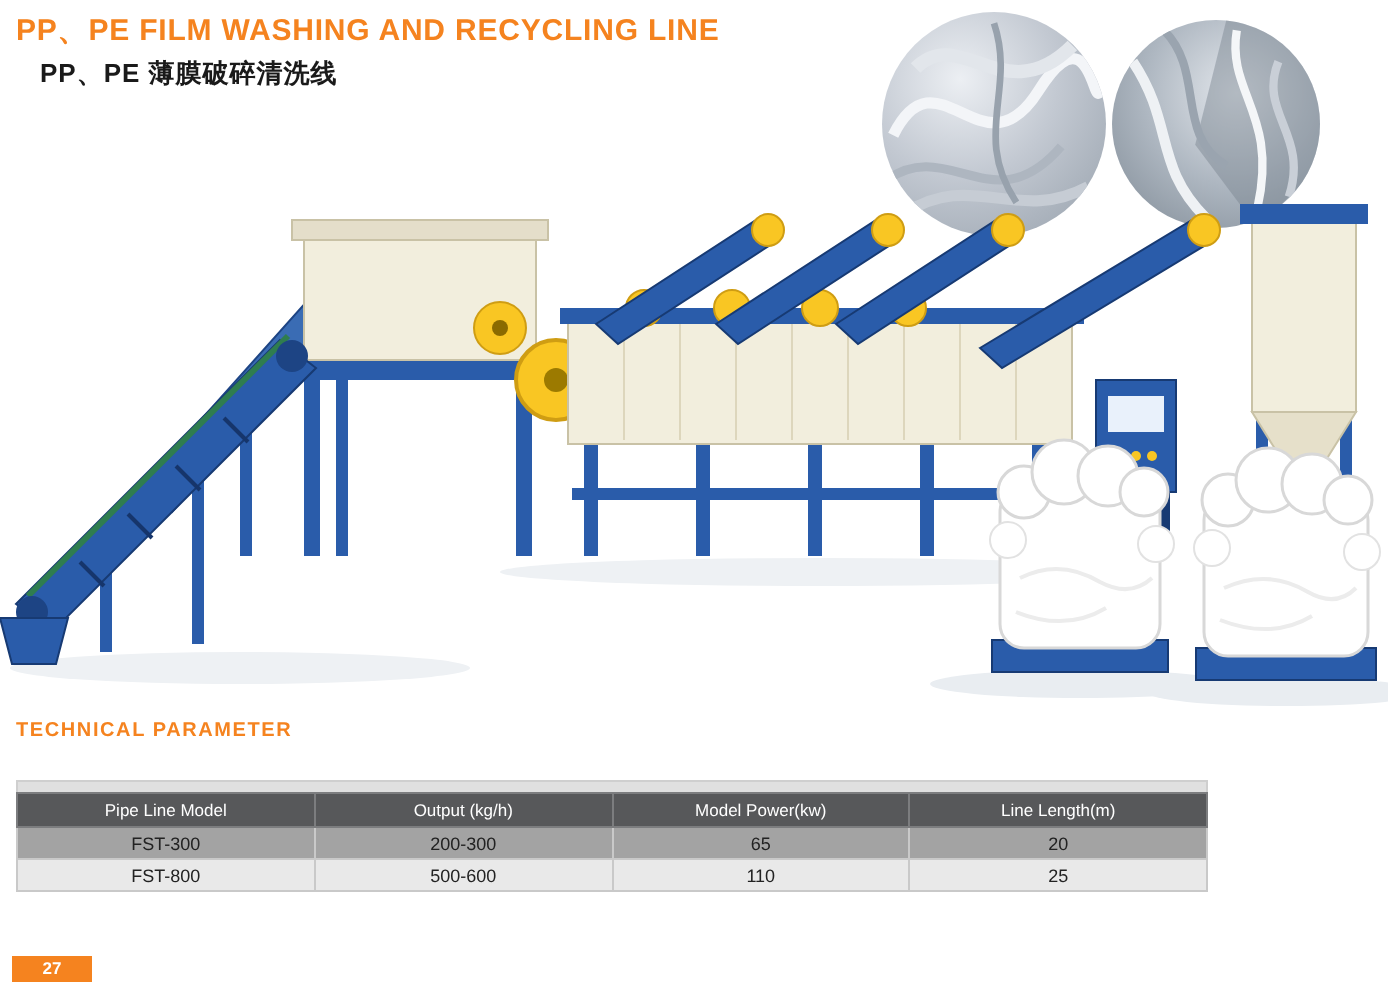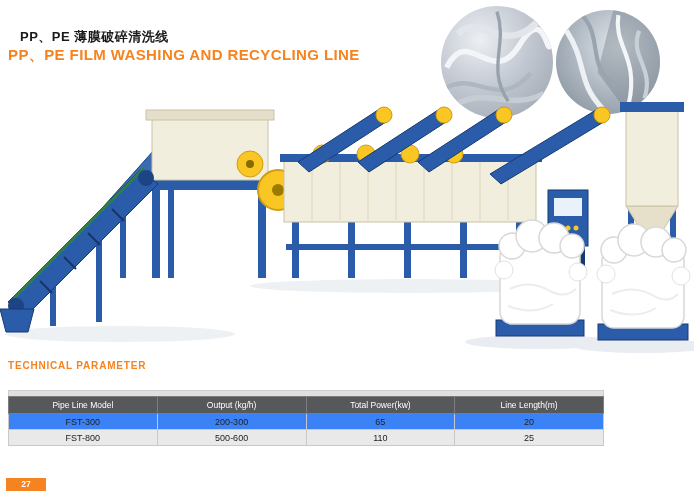--- a/index.html
+++ b/index.html
@@ -7,21 +7,21 @@
   body {
     position:relative;
     width:694px; height:503px;
     background:#ffffff;
     font-family:"Liberation Sans", sans-serif;
     overflow:hidden;
   }
   .page-title {
     position:absolute; left:8px; top:6px;
     font-size:15px; font-weight:bold; color:#f5831f;
-    letter-spacing:0.4px; white-space:nowrap;margin-top:40px;
+    letter-spacing:0.4px; white-space:nowrap;
   }
   .page-subtitle {
     position:absolute; left:8px; top:28px;
     font-size:13px; font-weight:600; color:#1a1a1a;
     letter-spacing:0.5px; white-space:nowrap;margin-left:12px;
   }
   .photo { position:absolute; border-radius:50%; overflow:hidden; }
   .photo svg { width:100%; height:100%; display:block; }
   .photo-1 {
     left:441px; top:6px; width:112px; height:112px;
@@ -39,21 +39,21 @@
   }
   .table-wrap { position:absolute; left:8px; top:390px; width:596px; }
   .table-strip { height:6px; background:#e0e0e0; border:1px solid #cfcfcf; border-bottom:none; }
   table.tech-table { width:100%; border-collapse:collapse; table-layout:fixed; }
   table.tech-table th {
     background:#57585a; color:#ffffff; font-weight:normal;
     font-size:8.5px; padding:3px 2px; border:1px solid #7c7d7f; text-align:center;
   }
   table.tech-table td {
     font-size:9px; color:#222222; text-align:center;
-    padding:2.5px 2px; border:1px solid #c9c9c9; background:#3b82f6;
+    padding:2.5px 2px; border:1px solid #c9c9c9; background:#a3a3a3;
   }
   table.tech-table tbody tr:nth-child(2) td { background:#e9e9e9; }
   .page-number {
     position:absolute; left:6px; top:478px;
     width:40px; height:13px; background:#f5831f;
     color:#ffffff; font-size:8.5px; font-weight:bold;
     text-align:center; line-height:13px;
   }
 </style>
 </head>
@@ -210,21 +210,21 @@
 
 <div class="section-heading">TECHNICAL PARAMETER</div>
 
 <div class="table-wrap">
   <div class="table-strip"></div>
   <table class="tech-table">
     <thead>
       <tr>
         <th>Pipe Line Model</th>
         <th>Output (kg/h)</th>
-        <th>Total Power(kw)</th>
+        <th>Model Power(kw)</th>
         <th>Line Length(m)</th>
       </tr>
     </thead>
     <tbody>
       <tr>
         <td>FST-300</td>
         <td>200-300</td>
         <td>65</td>
         <td>20</td>
       </tr>

